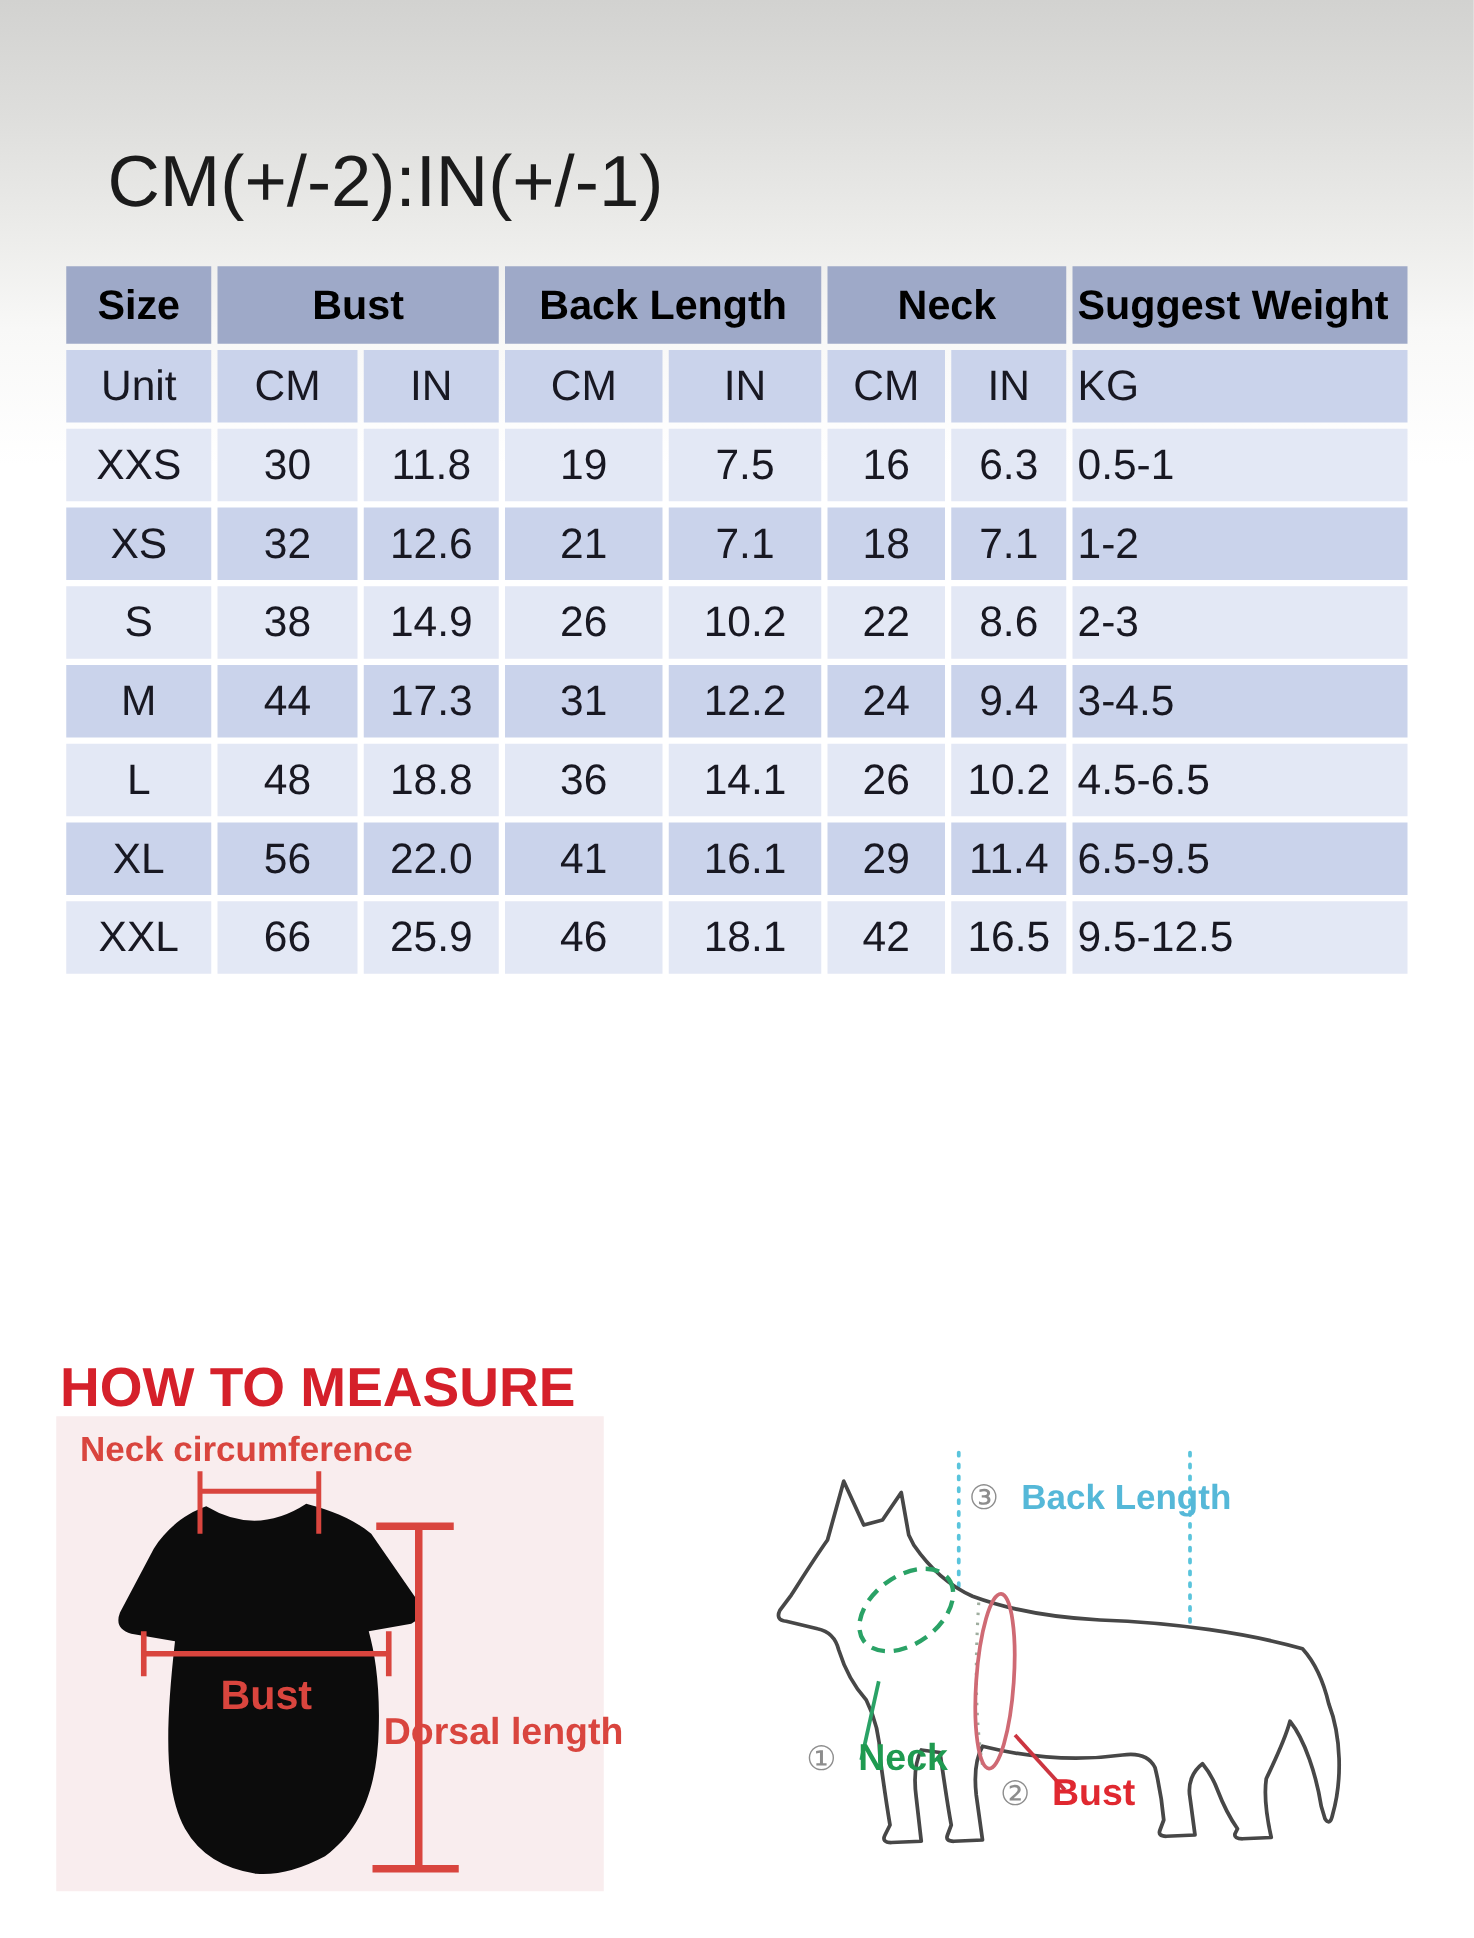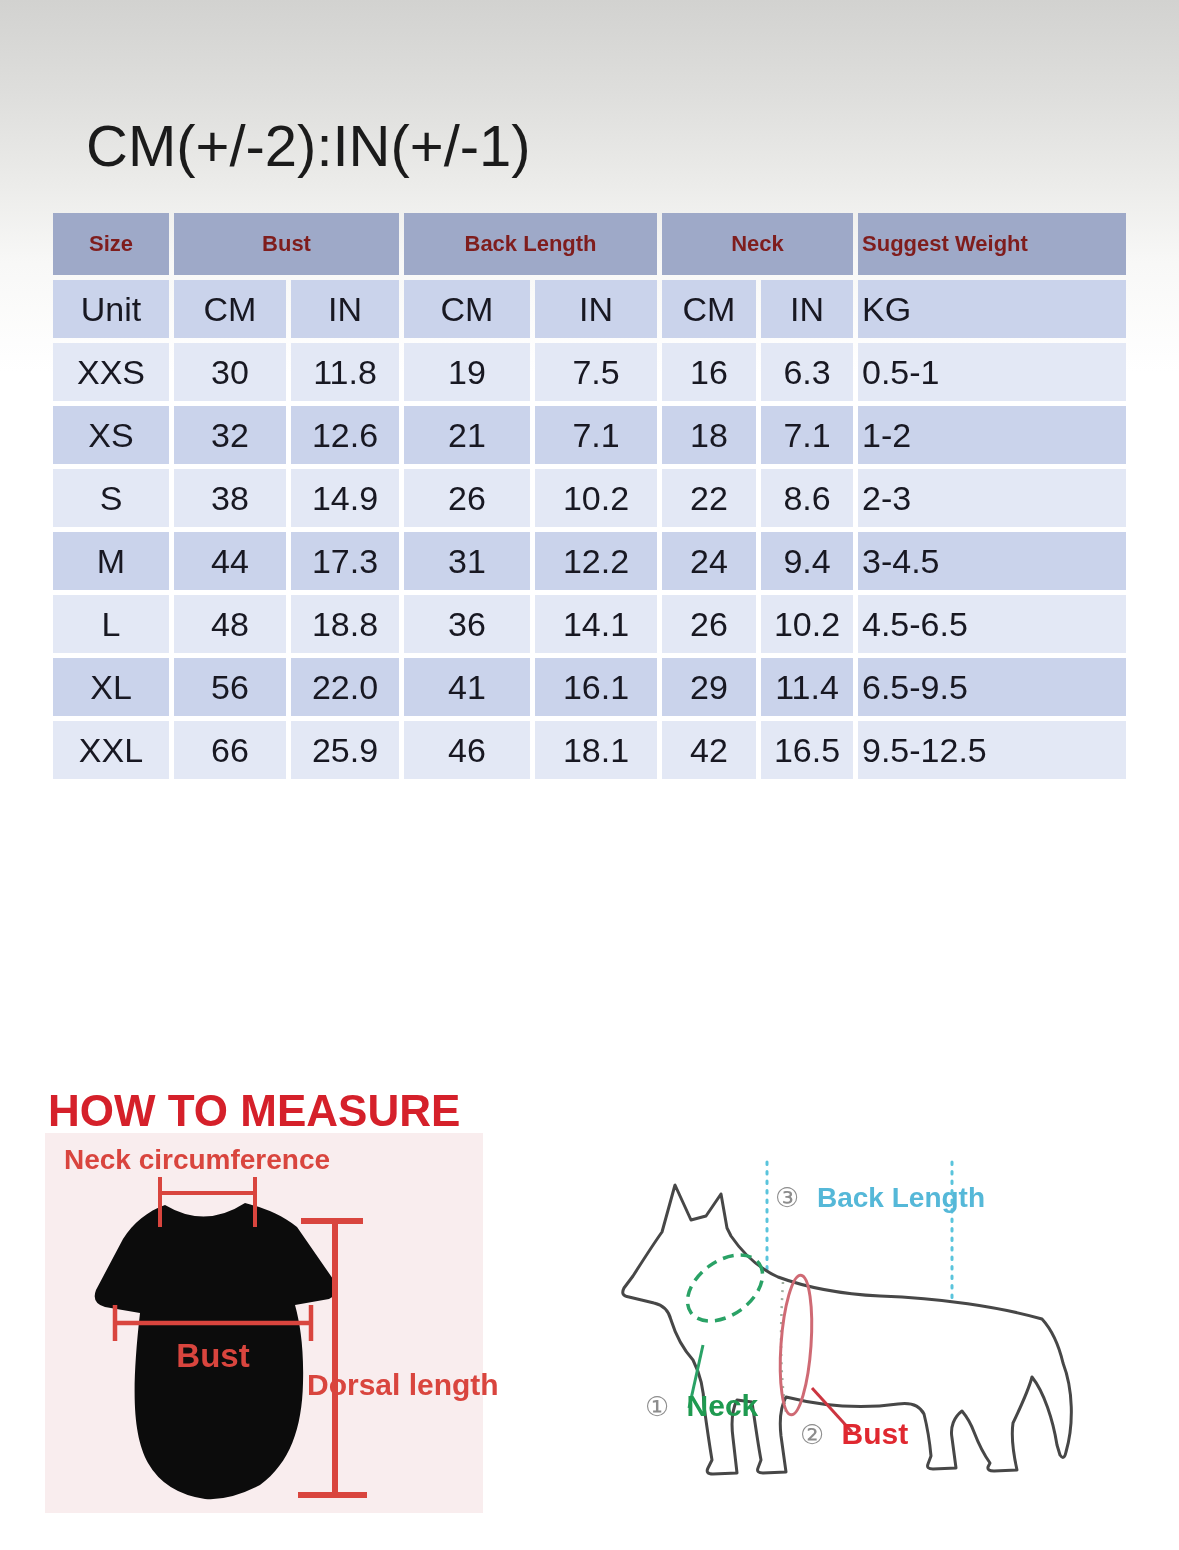--- a/index.html
+++ b/index.html
@@ -30,22 +30,22 @@
   
   .size-table-wrap{position:absolute;left:48px;top:208px;}
   table.size-table{
     border-collapse:separate;border-spacing:5px;
     table-layout:fixed;width:1083px;
   }
   table.size-table th,table.size-table td{
     overflow:hidden;white-space:nowrap;
   }
   table.size-table th{
-    background:#9ea9c8;color:#7f1d1d;
-    font-size:22px;font-weight:700;
+    background:#9ea9c8;color:#000000;
+    font-size:33px;font-weight:700;
     height:60px;text-align:center;
   }
   table.size-table th.left, table.size-table td:last-child{
     text-align:left;padding-left:4px;
   }
   table.size-table td{
     font-size:34px;font-weight:400;color:#181822;
     height:56px;text-align:center;
   }
   tr.row-dark td{background:#cad3eb;}

